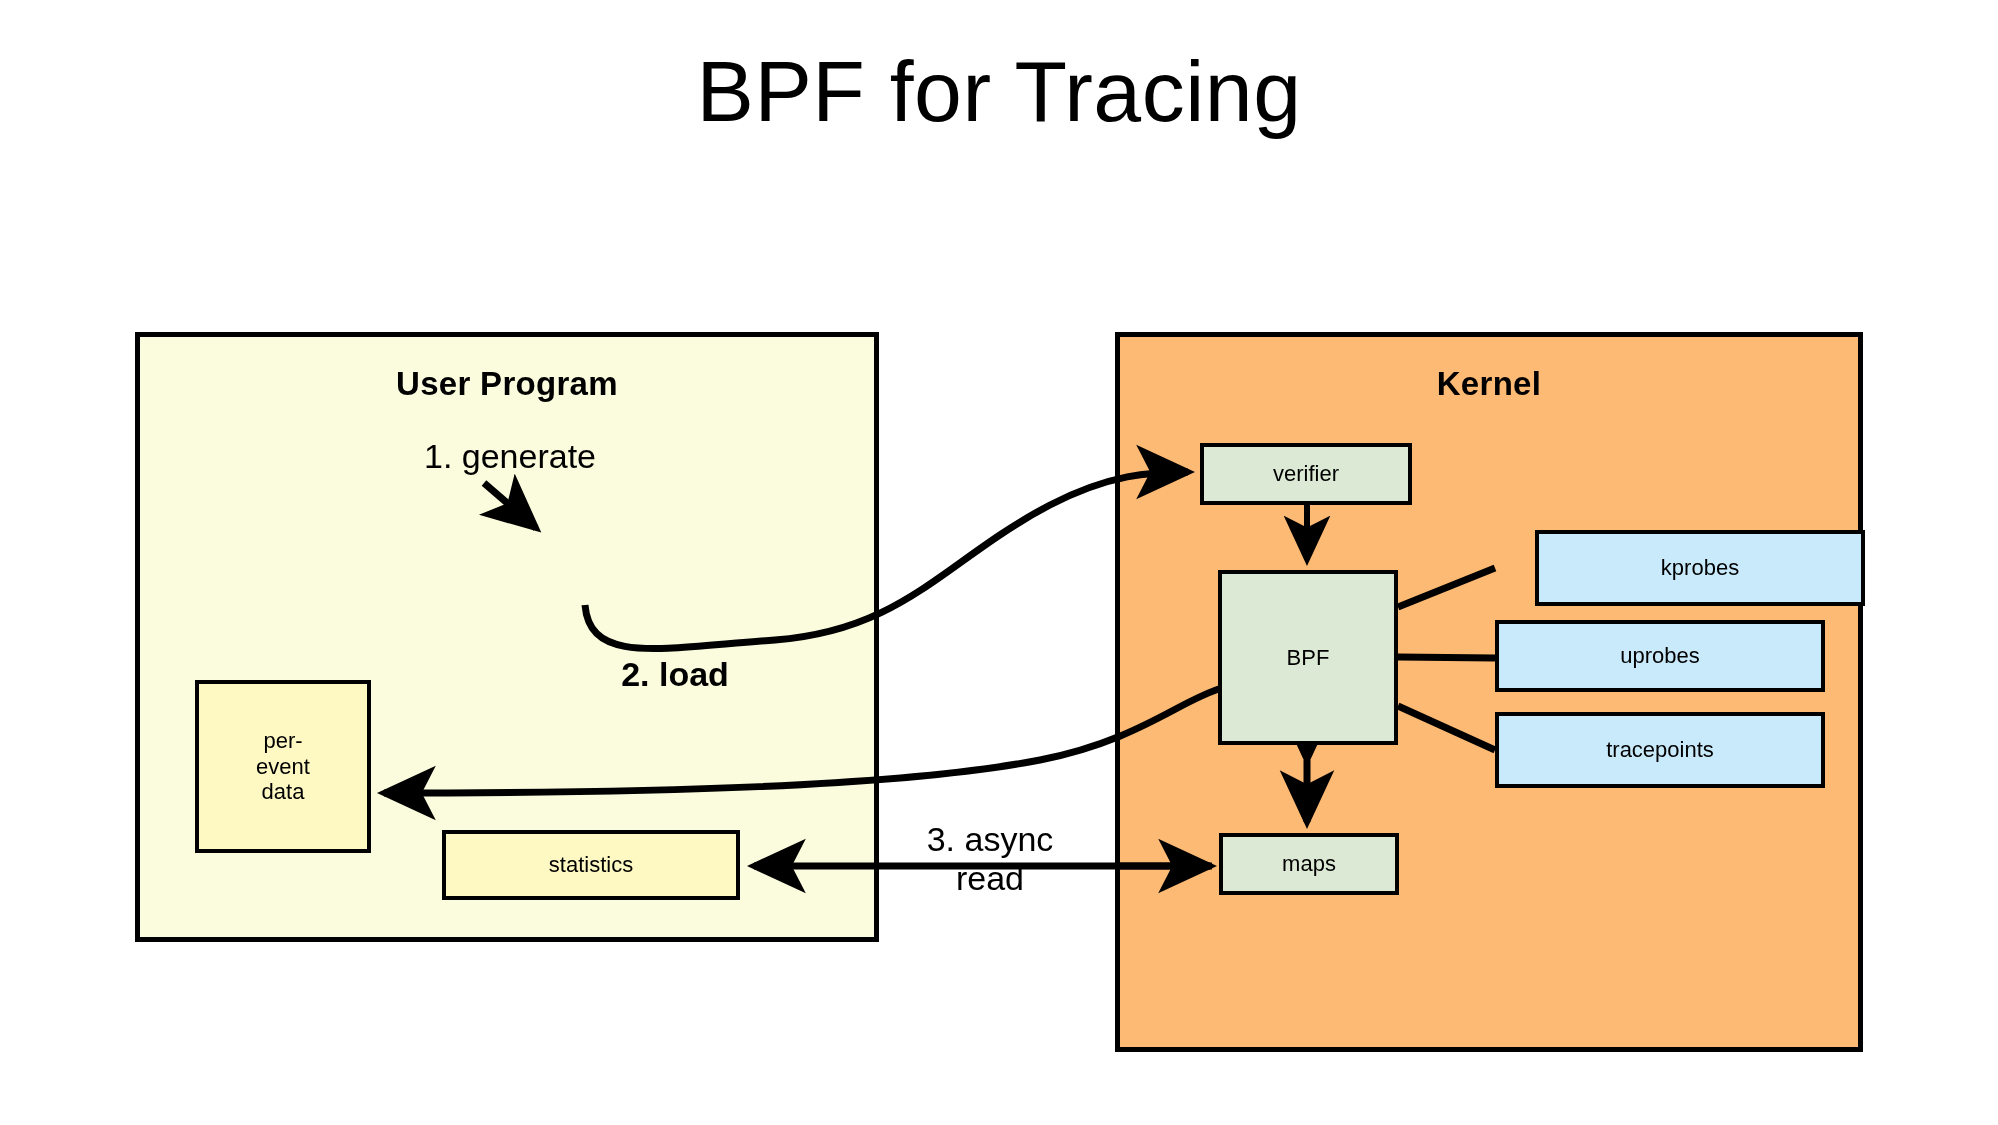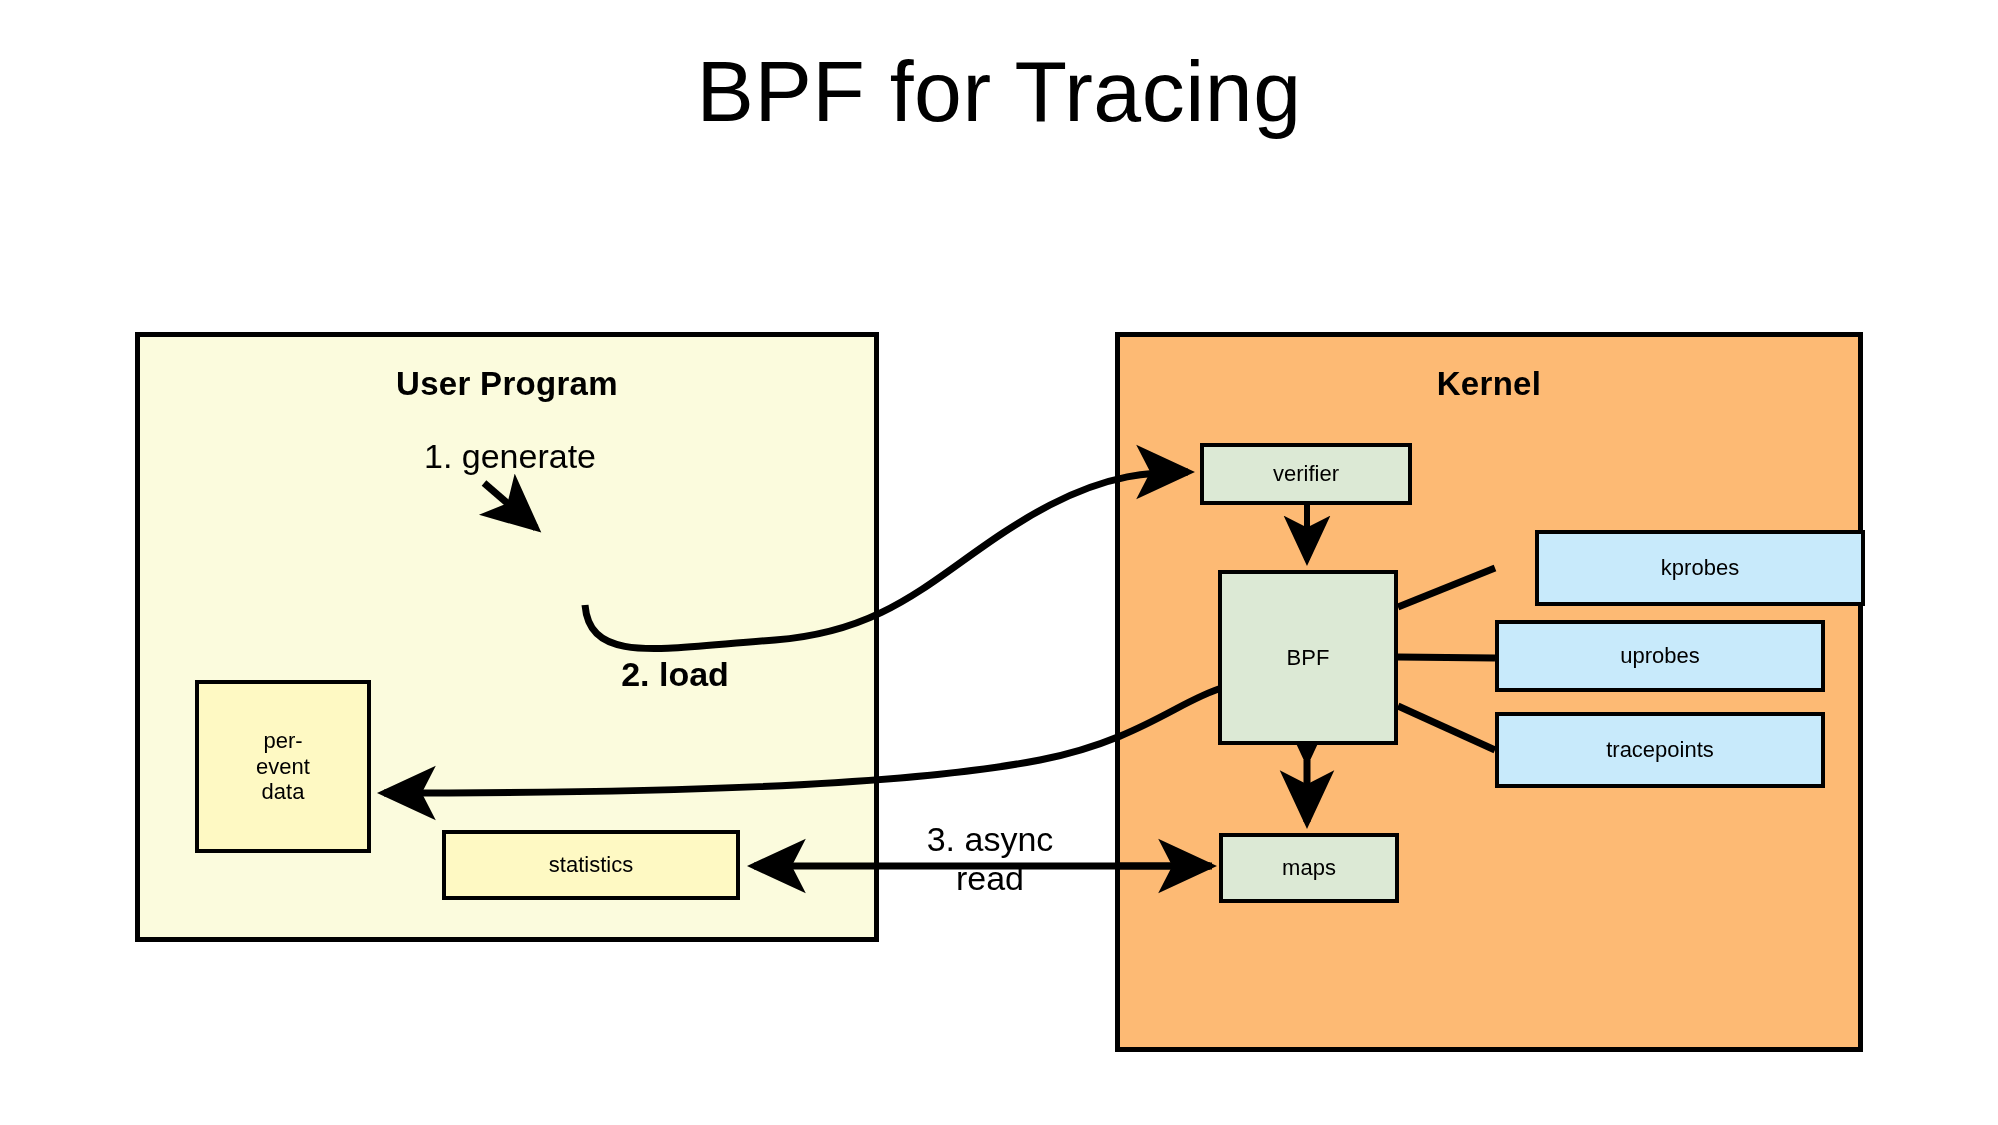--- a/index.html
+++ b/index.html
@@ -84,21 +84,21 @@
   .box-purple { background: #fef9c3; }
 
   
   #box-bpf-bytecode { left: 403px;  top: 535px; width: 372px; height: 70px; }
   #box-per-event    { left: 195px;  top: 680px; width: 176px; height: 173px; }
   #box-statistics   { left: 442px;  top: 830px; width: 298px; height: 70px; }
 
   
   #box-verifier     { left: 1200px; top: 443px; width: 212px; height: 62px; }
   #box-bpf          { left: 1218px; top: 570px; width: 180px; height: 175px; }
-  #box-maps         { left: 1219px; top: 833px; width: 180px; height: 70px; }
+  #box-maps         { left: 1219px; top: 833px; width: 180px; height: 62px; }
   #box-kprobes      { left: 1495px; top: 530px; width: 330px; height: 76px; margin-left: 40px; }
   #box-uprobes      { left: 1495px; top: 620px; width: 330px; height: 72px; }
   #box-tracepoints  { left: 1495px; top: 712px; width: 330px; height: 76px; }
 
   
   .edge-label {
     position: absolute;
     font-size: 34px;
     line-height: 1.16;
     white-space: pre-line;

